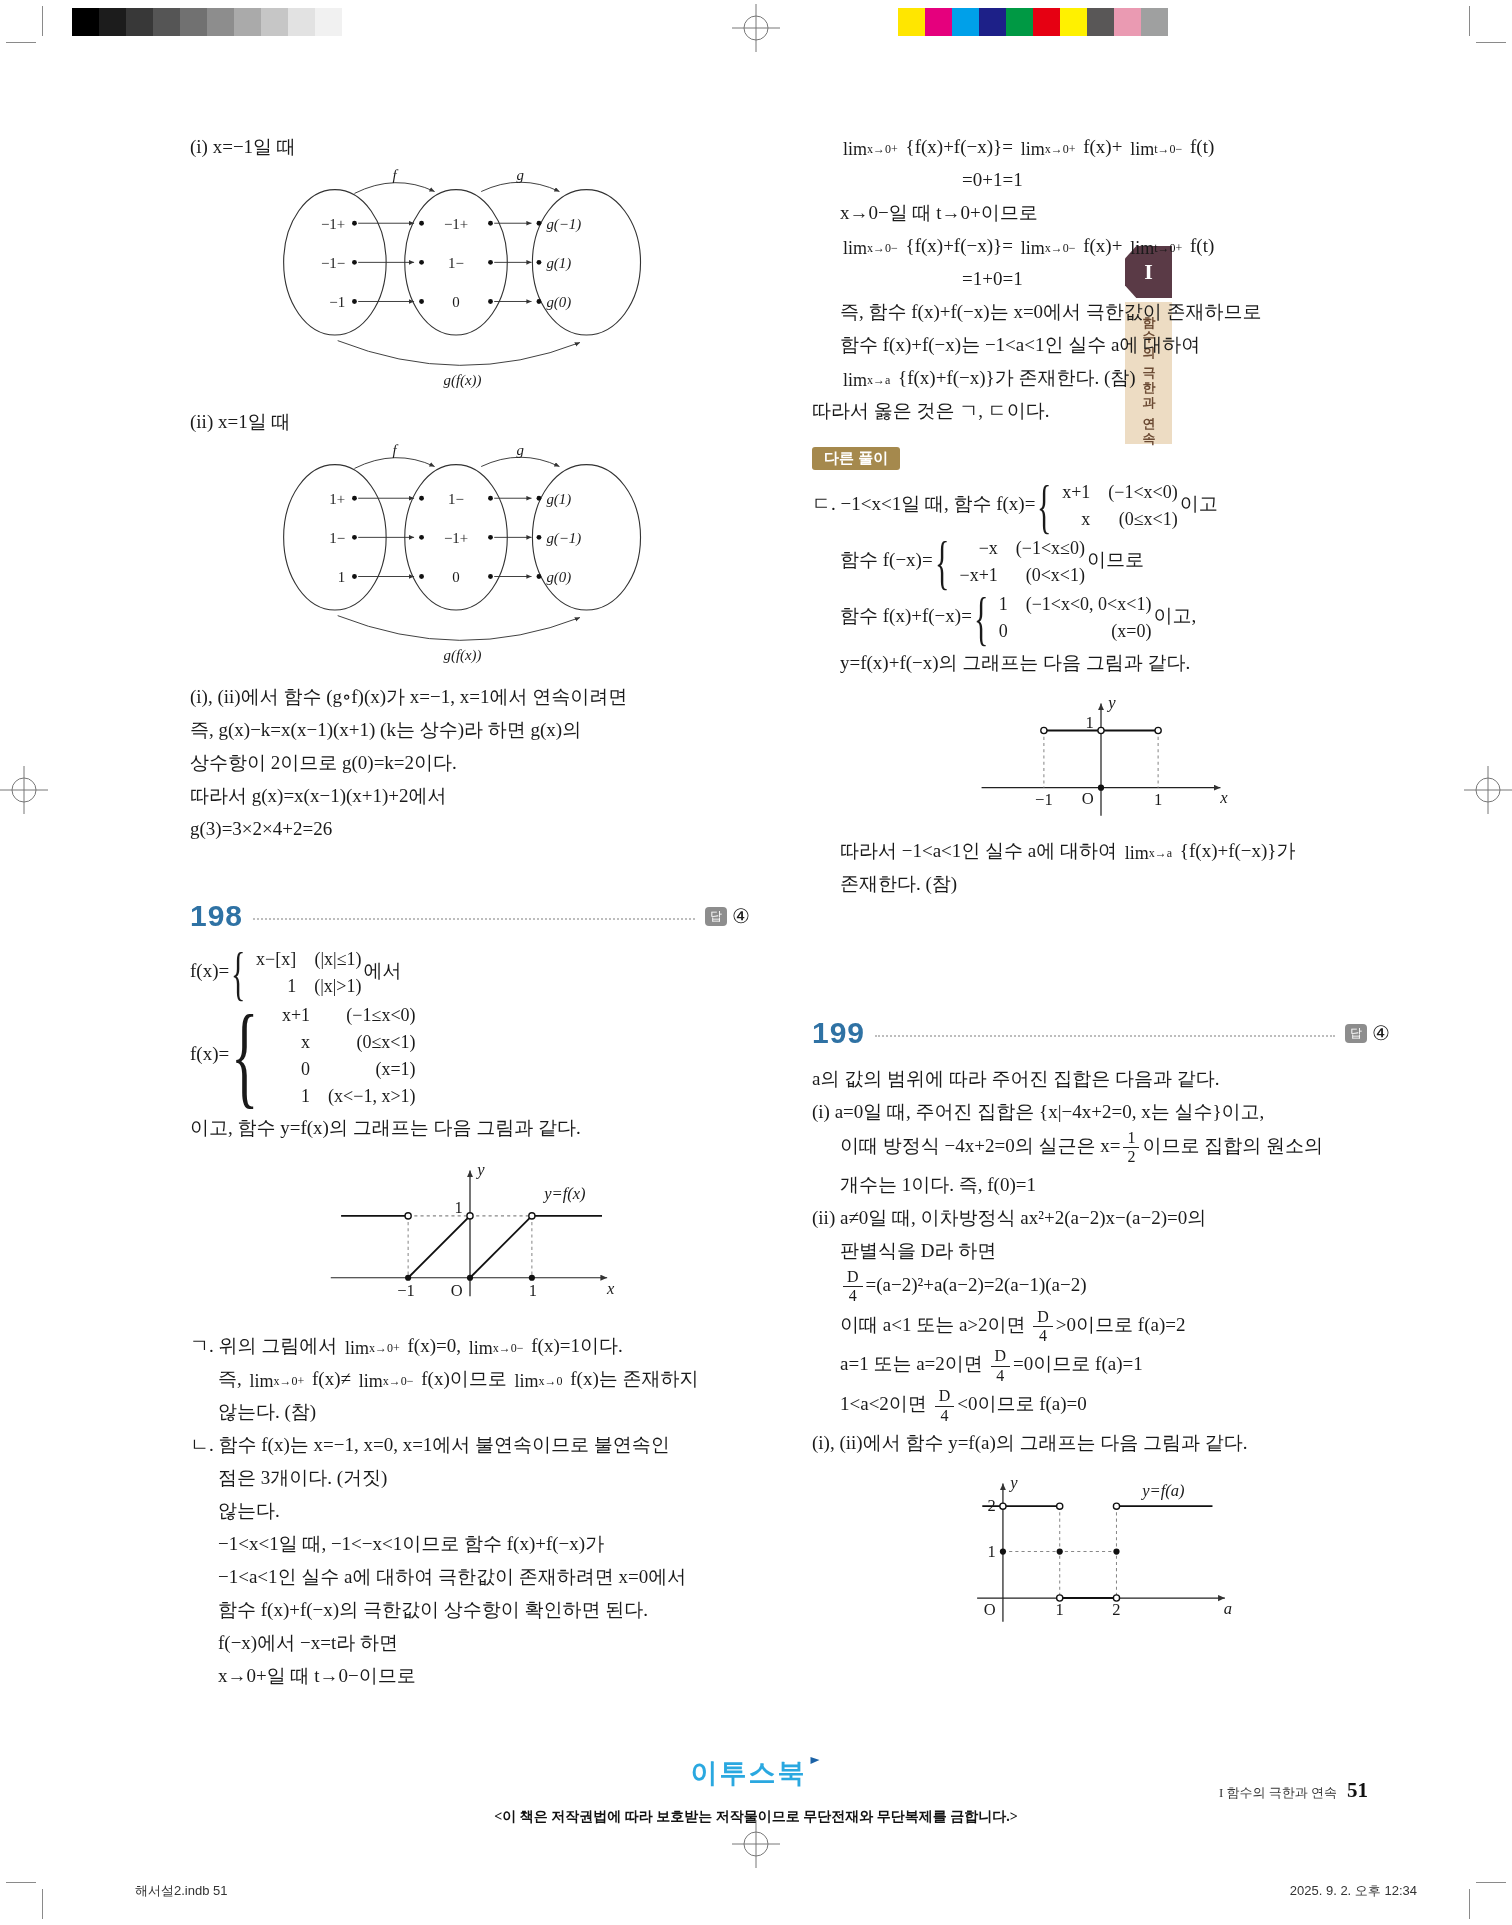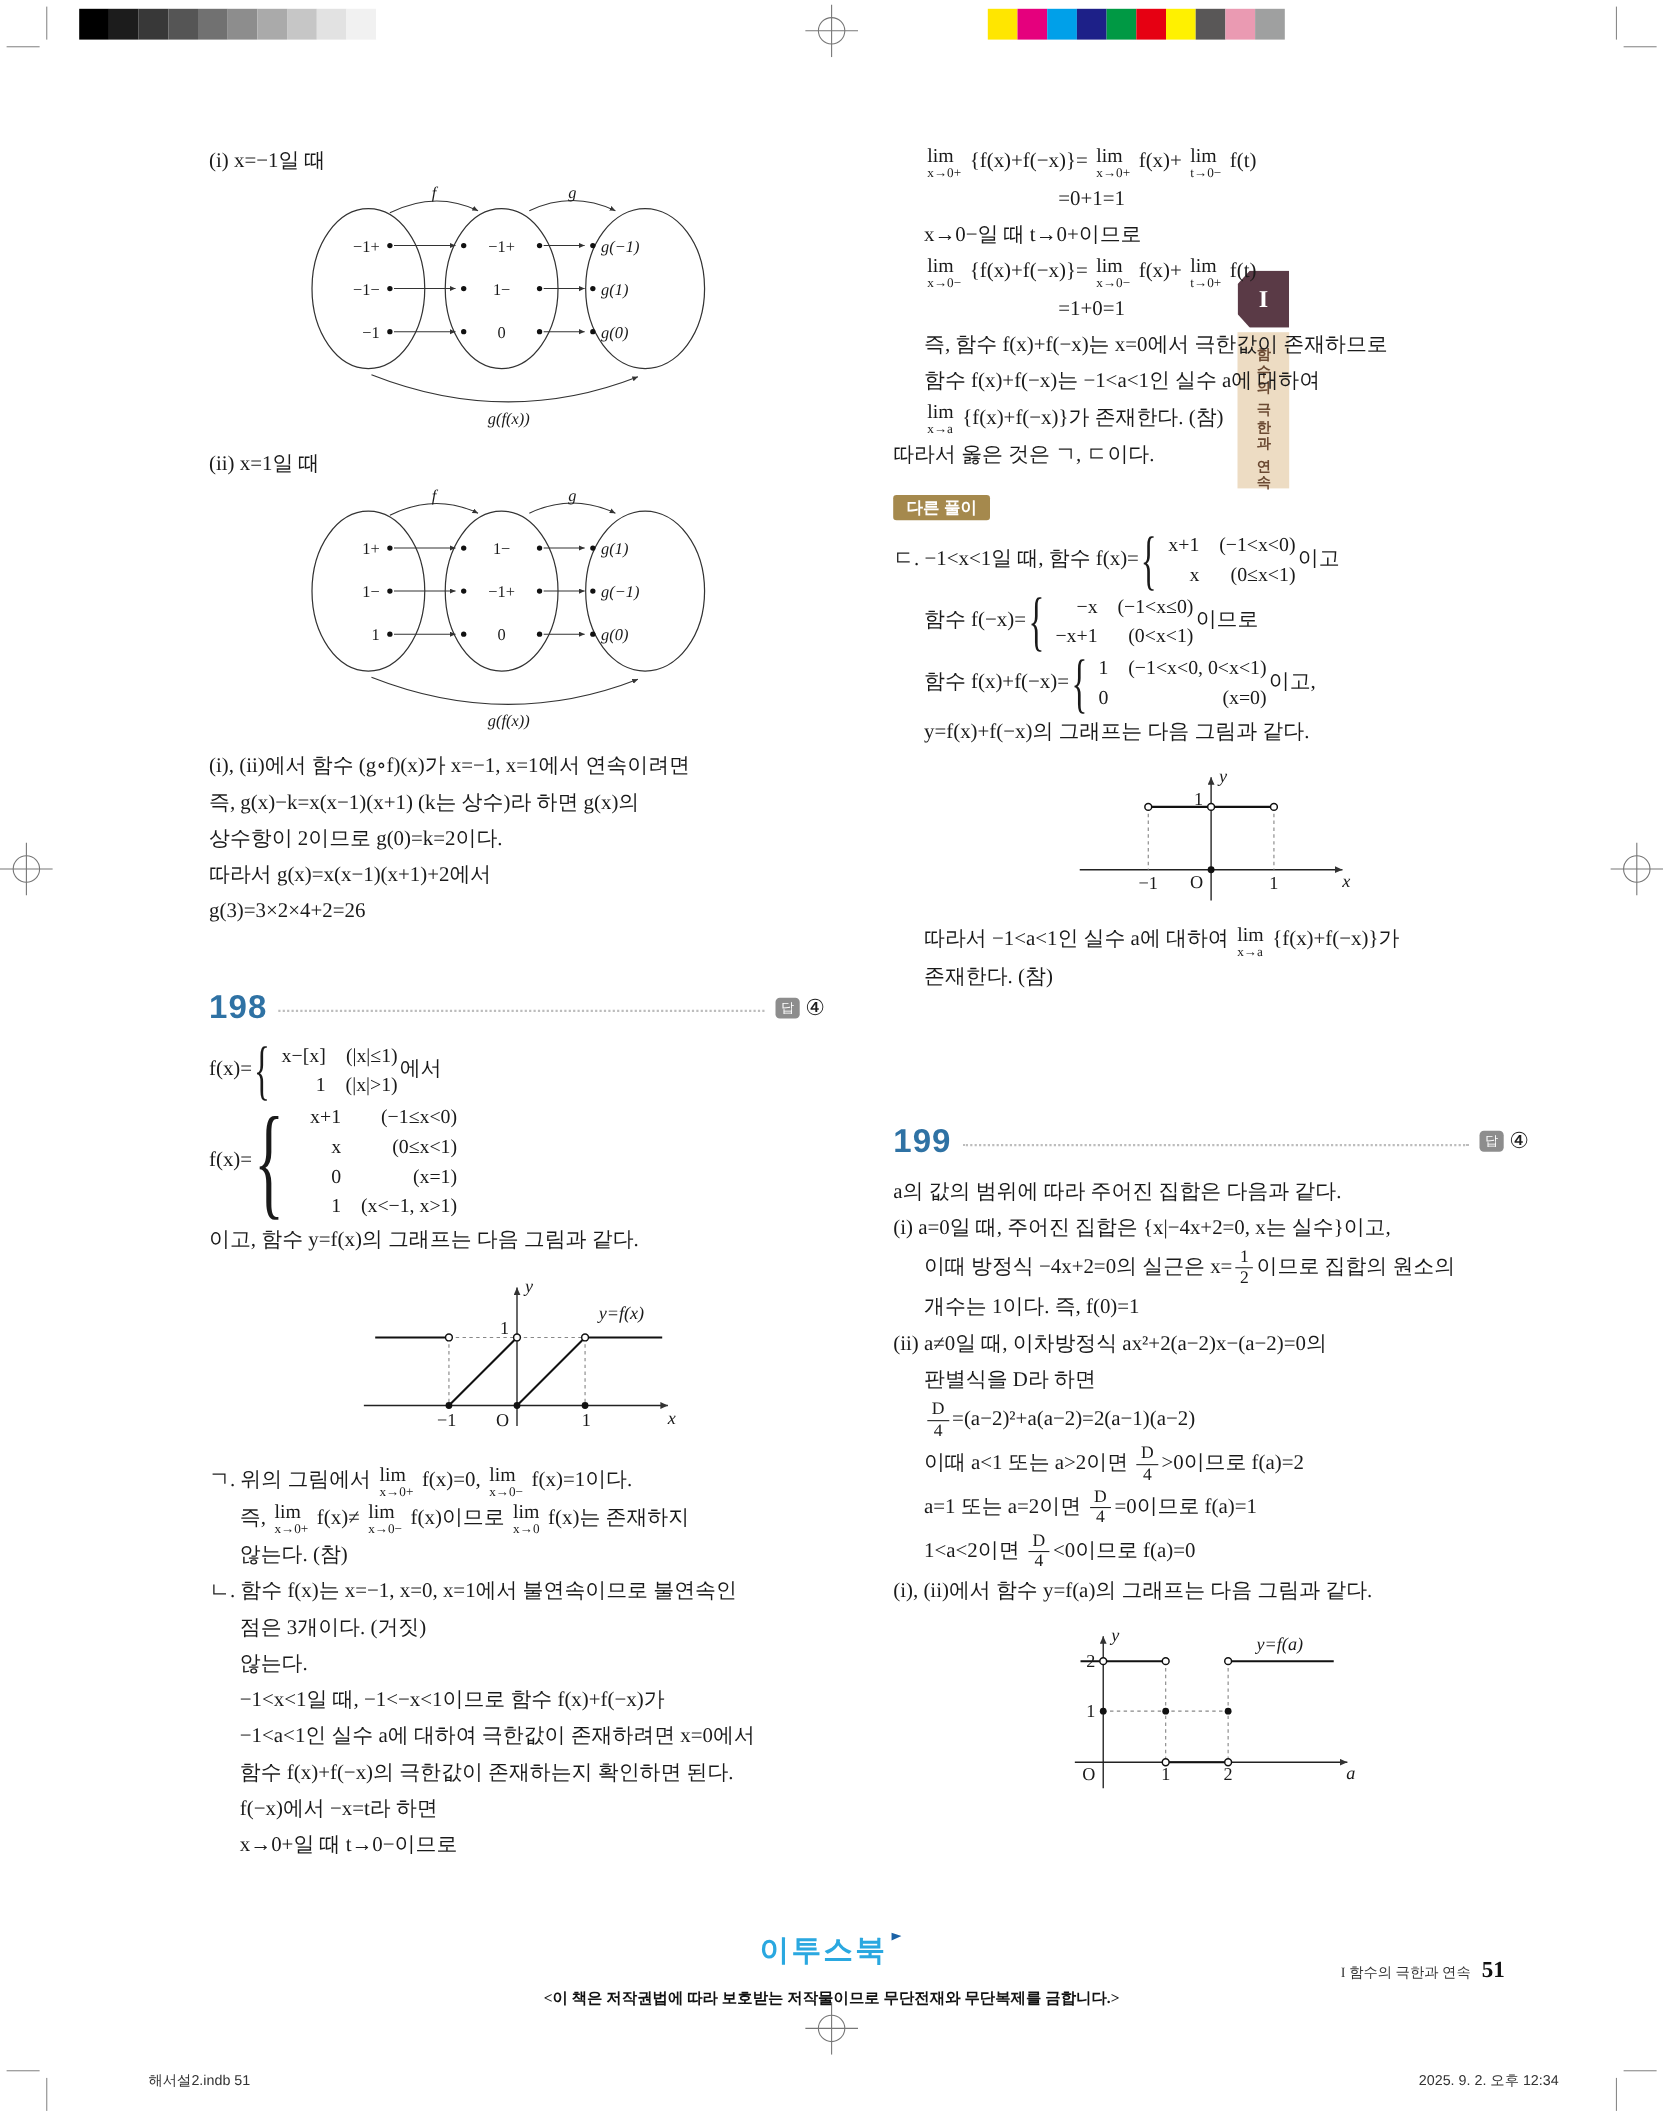--- a/index.html
+++ b/index.html
@@ -22,21 +22,21 @@
   
   .col{position:absolute;top:130px;}
   .col-left{left:190px;width:560px;}
   .col-right{left:812px;width:578px;}
   .ln{line-height:31px;padding:1px 0;}
   .ind0{padding-left:0;}
   .ind1{padding-left:28px;}
   .cont{padding-left:150px;}
   .tr{white-space:pre-wrap;}
   
-  .lim{display:inline-flex;flex-direction:column;align-items:flex-start;vertical-align:middle;margin:0 3px;line-height:1;}
+  .lim{display:inline-flex;flex-direction:row;align-items:center;vertical-align:middle;margin:0 3px;line-height:1;}
   .lim .lw{font-size:18px;}
   .lim .ls{font-size:12px;margin-top:1px;}
   
   .frac{display:inline-flex;flex-direction:column;align-items:center;vertical-align:middle;margin:0 3px;line-height:1.15;font-size:16px;}
   .frac .fn{border-bottom:1.2px solid #222;padding:0 4px;}
   .frac .fd{padding:0 4px;}
   
   .pw{display:inline-flex;align-items:center;vertical-align:middle;margin:0 2px;}
   .pw .brace{line-height:.9;font-weight:400;transform:scaleX(.5);transform-origin:left center;margin-right:-8px;}
   .pw .rows{display:inline-grid;grid-template-columns:auto auto;column-gap:18px;margin-left:4px;}
@@ -341,21 +341,21 @@
           </span><span class="tr"> f(x)이므로 </span><span class="lim">
             <span class="lw">lim</span>
             <span class="ls">x→0</span>
           </span><span class="tr"> f(x)는 존재하지</span></div>
         <div class="ln ind1"><span class="tr">않는다. (참)</span></div>
         <div class="ln ind0"><span class="tr">ㄴ. 함수 f(x)는 x=−1, x=0, x=1에서 불연속이므로 불연속인</span></div>
         <div class="ln ind1"><span class="tr">점은 3개이다. (거짓)</span></div>
         <div class="ln ind1"><span class="tr">않는다.</span></div>
         <div class="ln ind1"><span class="tr">−1&lt;x&lt;1일 때, −1&lt;−x&lt;1이므로 함수 f(x)+f(−x)가</span></div>
         <div class="ln ind1"><span class="tr">−1&lt;a&lt;1인 실수 a에 대하여 극한값이 존재하려면 x=0에서</span></div>
-        <div class="ln ind1"><span class="tr">함수 f(x)+f(−x)의 극한값이 존재하는지 확인하면 된다.</span></div>
+        <div class="ln ind1"><span class="tr">함수 f(x)+f(−x)의 극한값이 상수항이 확인하면 된다.</span></div>
         <div class="ln ind1"><span class="tr">f(−x)에서 −x=t라 하면</span></div>
         <div class="ln ind1"><span class="tr">x→0+일 때 t→0−이므로</span></div>
       </div>
   </div>
 
   <div class="col col-right">
 
     <div>
         <div class="ln ind1"><span class="lim">
             <span class="lw">lim</span>

